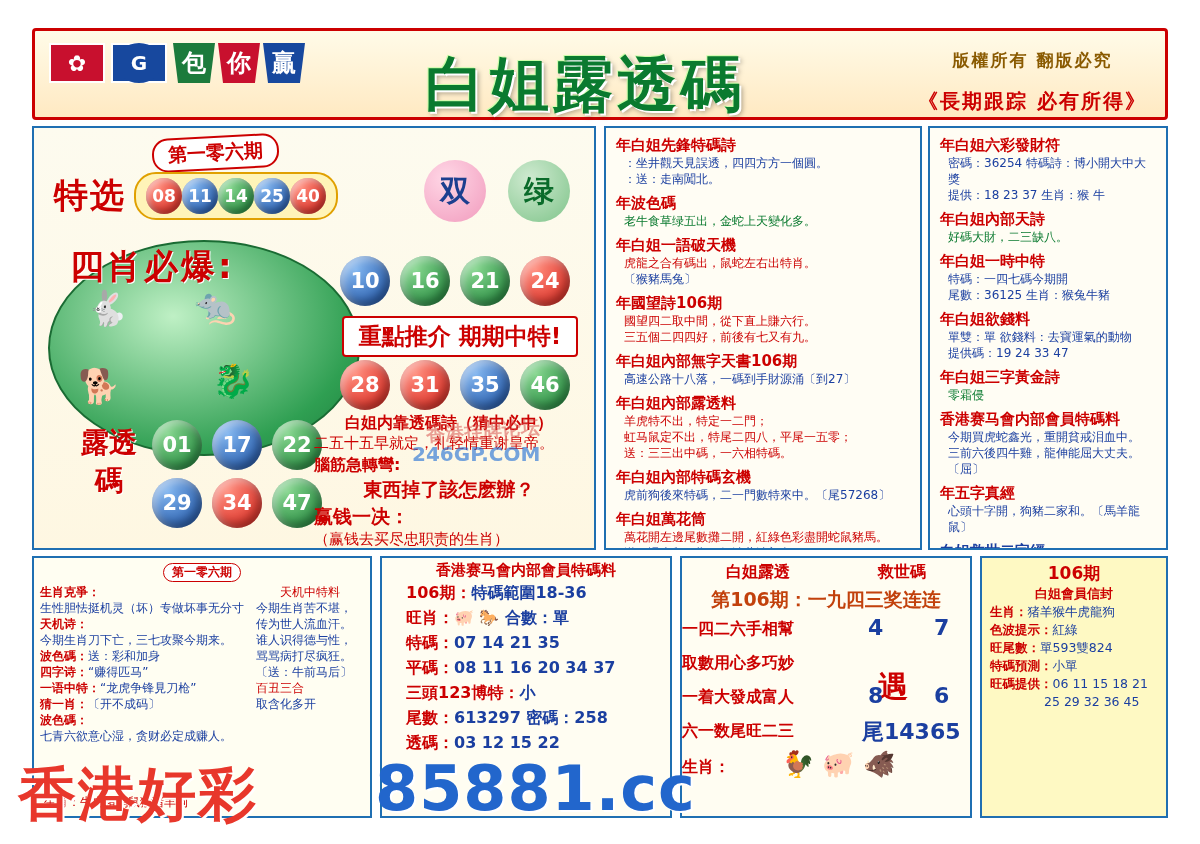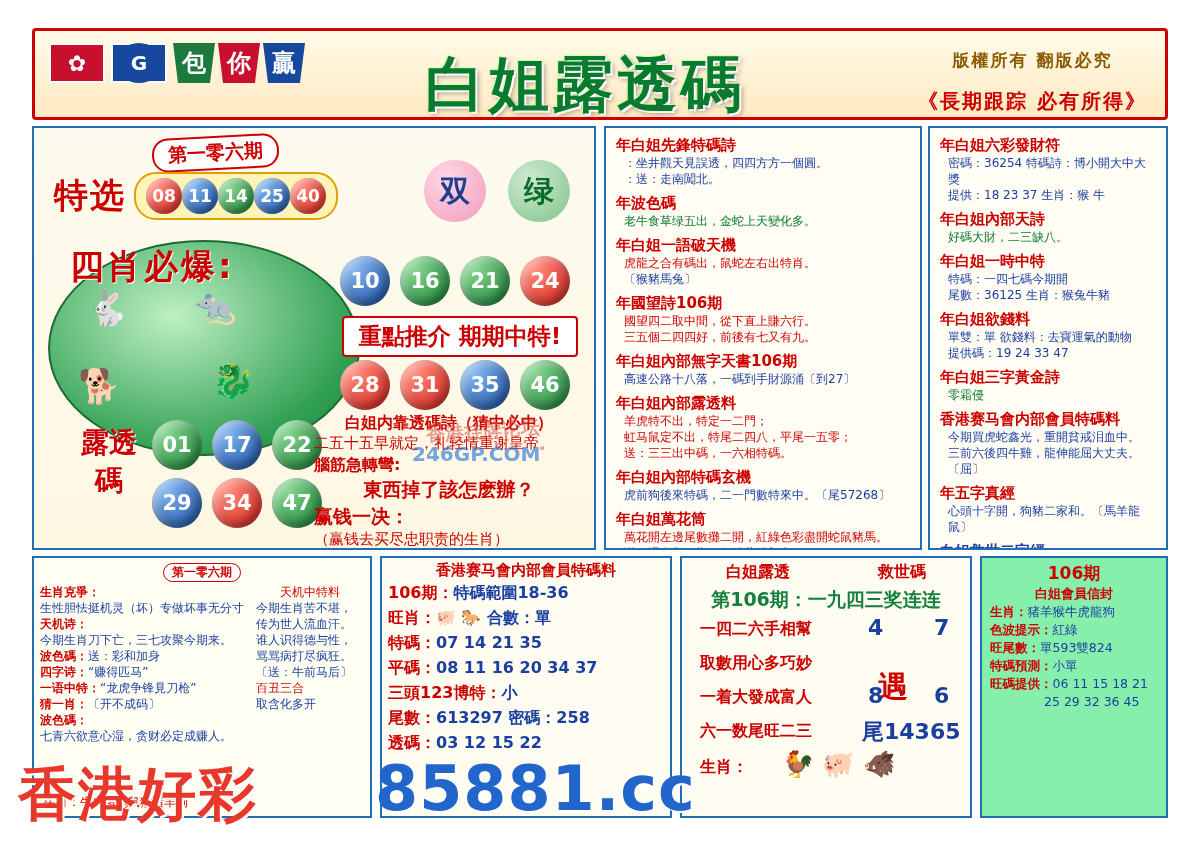--- a/index.html
+++ b/index.html
@@ -147,40 +147,40 @@
   .sec .b{font-size:12px;color:#1b3fa0;line-height:16px;padding-left:8px;}
   .sec .b.red{color:#c00;}
   .sec .b.green{color:#0a7a2f;}
 
   
   .bot{position:absolute;left:32px;top:556px;width:1136px;height:262px;}
   .bp{position:absolute;box-sizing:border-box;border:2px solid #1f6fb2;background:#fffdf4;}
   .bp1{left:0;top:0;width:340px;height:262px;background:#fffef2;}
   .bp2{left:348px;top:0;width:292px;height:262px;background:#fffdf2;}
   .bp3{left:648px;top:0;width:292px;height:262px;background:#fffdf2;}
-  .bp4{left:948px;top:0;width:188px;height:262px;background:#86efac;}
+  .bp4{left:948px;top:0;width:188px;height:262px;background:#fef9c3;}
 
   .bhdr{text-align:center;font-size:15px;font-weight:bold;color:#c00;padding-top:3px;}
   .bline{font-size:12px;line-height:16px;color:#1b3fa0;padding:0 6px;}
   .bline.red{color:#c00;}
   .bl-key{color:#c00;font-weight:bold;}
 
   .b1tag{
     display:inline-block;border:1px solid #c00;border-radius:12px;padding:0 8px;
     font-size:12px;color:#c00;font-weight:bold;background:#fff;
   }
   .col2{display:flex;}
   .col2 > div{flex:1;}
 
-  .mid2-line{font-size:16px;color:#c00;line-height:25px;padding-left:6px;font-weight:bold;}
+  .mid2-line{font-size:16px;color:#c00;line-height:25px;padding-left:24px;font-weight:bold;}
   .mid2-line .v{color:#1b3fa0;}
   .mid3-title{display:flex;justify-content:space-around;font-size:16px;font-weight:bold;color:#c00;padding-top:4px;}
-  .mid3-main{font-size:19px;font-weight:bold;color:#15803d;text-align:center;padding:4px 0 2px;}
+  .mid3-main{font-size:19px;font-weight:bold;color:#c2410c;text-align:center;padding:4px 0 2px;}
   .mid3-grid{position:relative;height:150px;}
-  .m3l{position:absolute;left:18px;font-size:16px;color:#c00;font-weight:bold;}
+  .m3l{position:absolute;left:0;font-size:16px;color:#c00;font-weight:bold;}
   .m3n{position:absolute;font-size:22px;color:#1b3fa0;font-weight:bold;}
   .m3yu{position:absolute;left:196px;top:52px;font-size:30px;color:#c00;font-weight:bold;}
   .bp4 .t{text-align:center;font-size:17px;color:#c00;font-weight:bold;padding-top:4px;}
   .bp4 .t2{text-align:center;font-size:13px;color:#c00;font-weight:bold;}
   .bp4 .r{font-size:12.5px;color:#1b3fa0;line-height:18px;padding-left:8px;}
   .bp4 .r .k{color:#c00;font-weight:bold;}
 
   
   .wm-big{
     position:absolute;left:18px;top:756px;font-size:58px;font-weight:bold;

